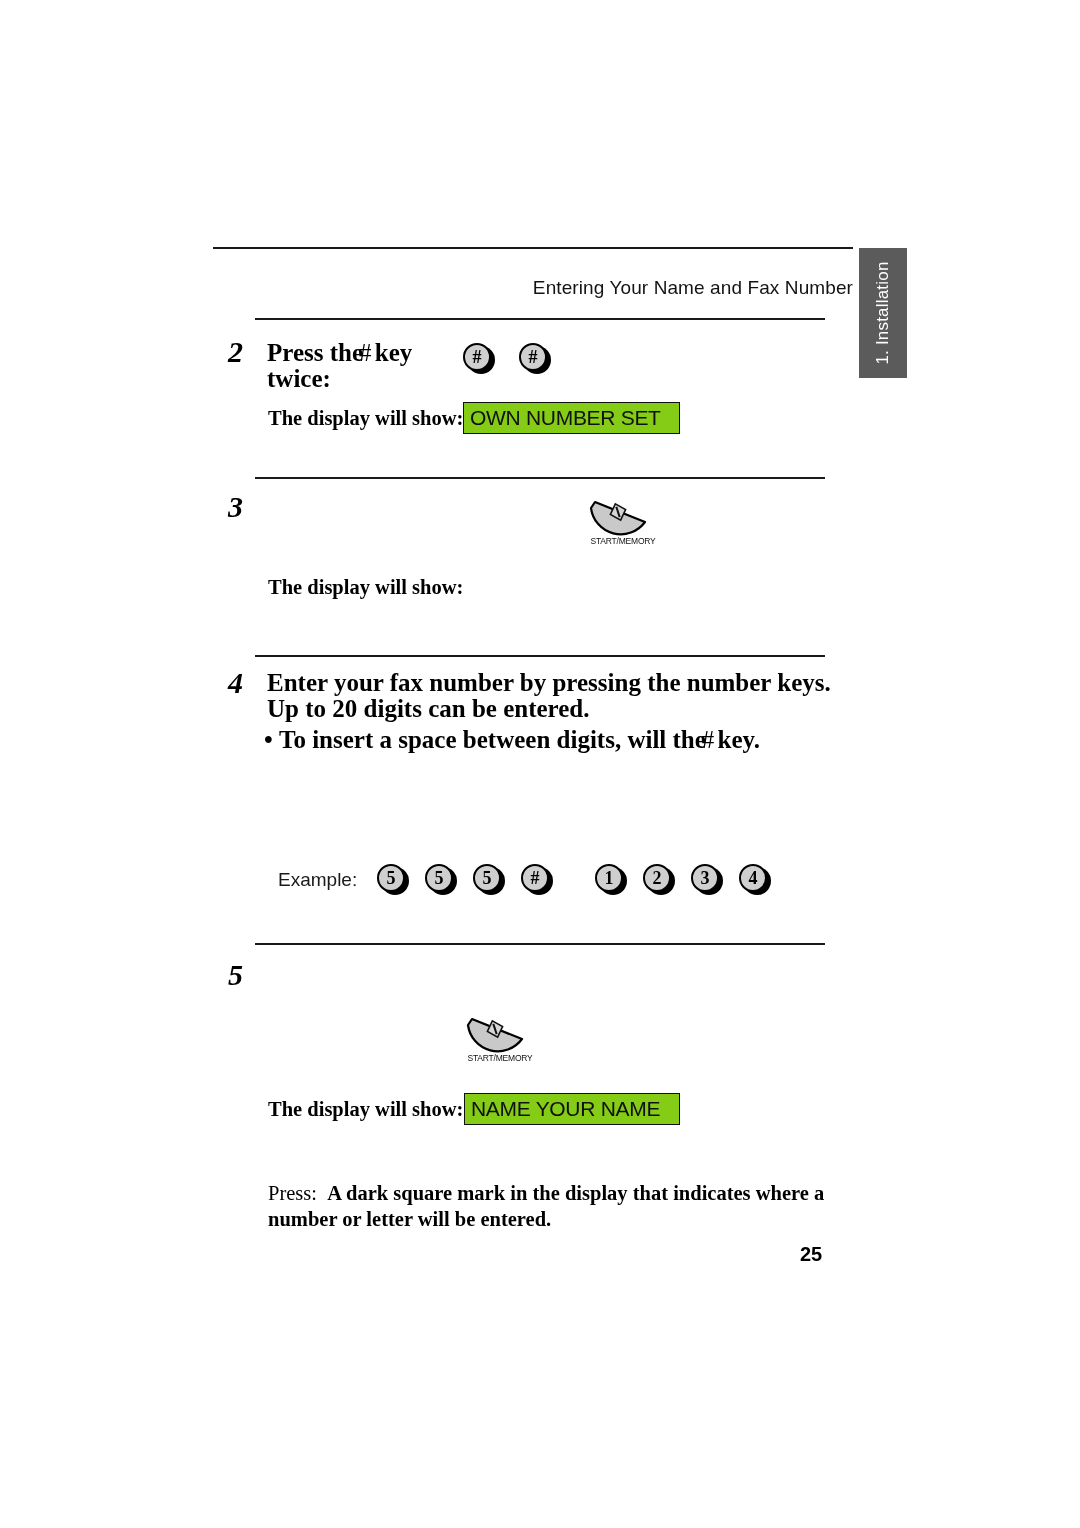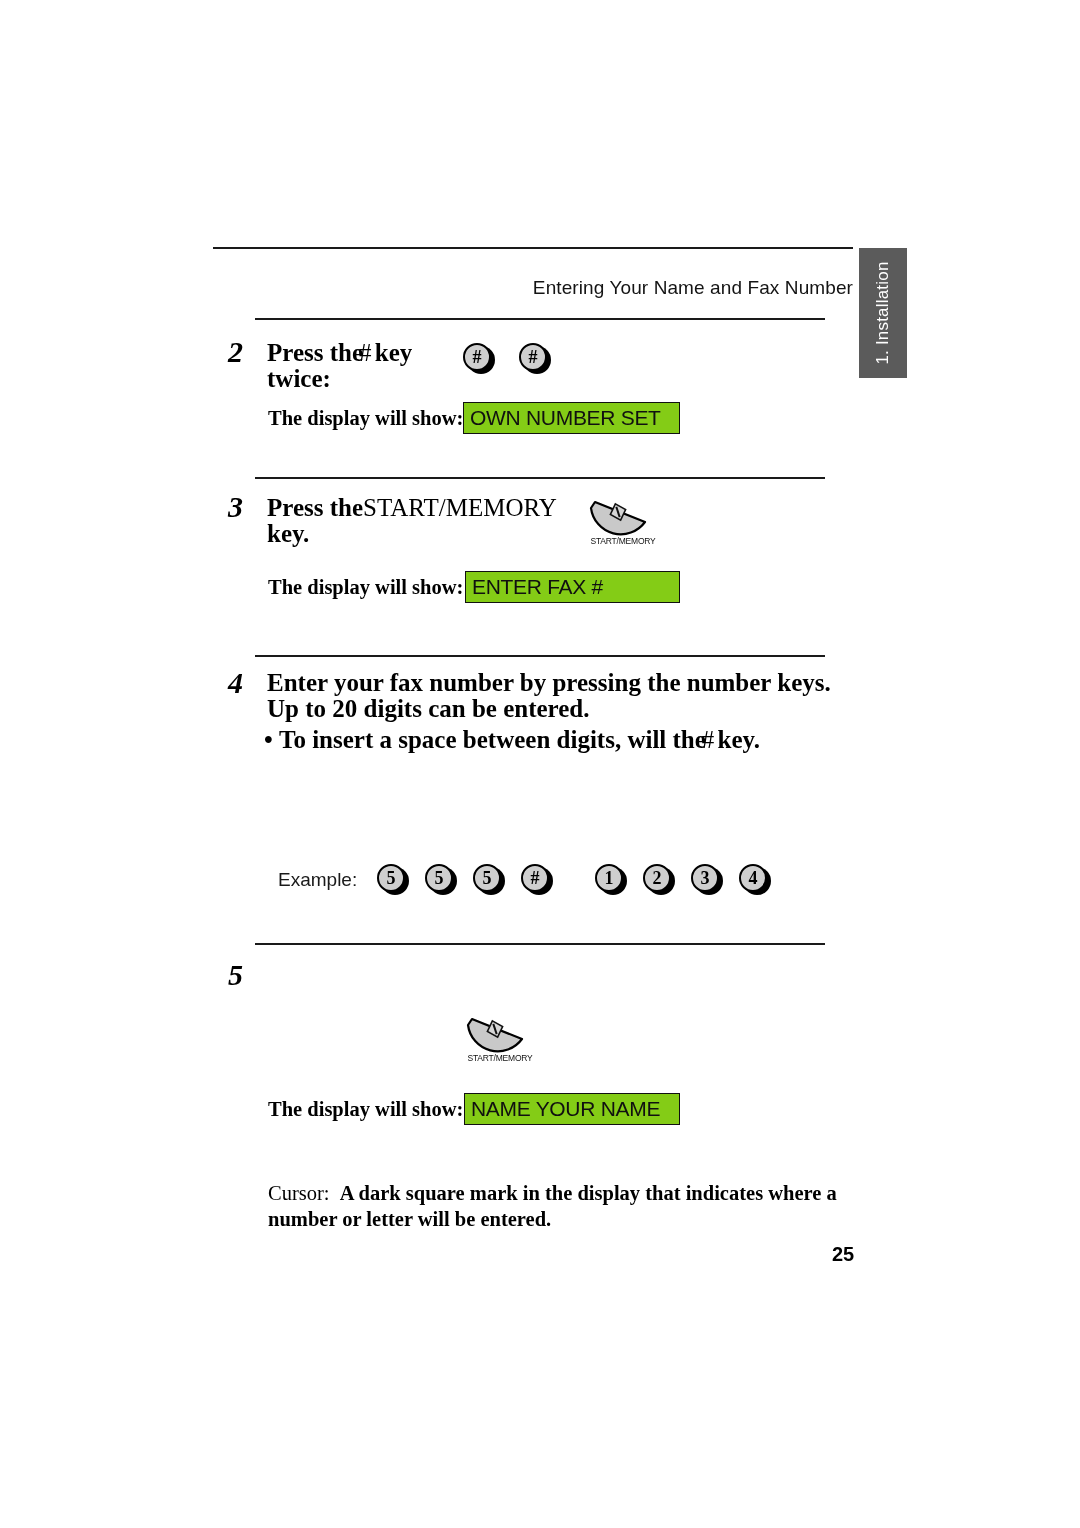--- a/index.html
+++ b/index.html
@@ -222,21 +222,20 @@
   .page-number {
     position: absolute;
     left: 800px;
     top: 1243px;
     width: 60px;
     text-align: left;
     font-family: "Liberation Sans", sans-serif;
     font-weight: bold;
     font-size: 20px;
     color: #000;
-    margin-left: 32px;
   }
 </style>
 </head>
 <body>
 
 <div class="page">
 
   <div class="header-rule"></div>
   <div class="header-title">Entering Your Name and Fax Number</div>
 
@@ -269,41 +268,35 @@
 
   <div class="display-label" style="left:268px; top:407px;">The display will show:</div>
   <div class="display-box" style="left:463px; top:402px; width:217px; height:32px;">
     <span>OWN NUMBER SET</span>
   </div>
 
   <div class="step-rule" style="top:477px;"></div>
 
   <div class="step-num" style="left:228px; top:492px;">3</div>
 
-  <div class="step-body" style="left:267px; top:495px; width:330px;">
-    <span>Press the</span><span class="lit">START/MEMORY</span><span> key.</span>
-  </div>
 
   <div class="sm-button" style="left:575px; top:498px;">
     <svg width="96" height="44" viewBox="0 0 96 44">
       <g transform="translate(14,2)">
         <path d="M 2 8 A 30 30 0 0 0 56 22 L 56 22 L 6 2 Z" fill="#c9c9c9" stroke="#000" stroke-width="2.2" stroke-linejoin="round"></path>
         <g transform="translate(29,12) rotate(-18)">
           <path d="M 0 -8.5 L 8 0 L 0 8.5 L -8 0 Z" fill="#d6d6d6" stroke="#111" stroke-width="1.6"></path>
           <line x1="0" y1="-5.4" x2="0" y2="5.4" stroke="#111" stroke-width="2"></line>
         </g>
       </g>
     </svg>
     <div class="sm-caption">START/MEMORY</div>
   </div>
 
   <div class="display-label" style="left:268px; top:576px;">The display will show:</div>
-  <div class="display-box" style="left:465px; top:571px; width:215px; height:32px;">
-    <span>ENTER FAX #</span>
-  </div>
 
   <div class="step-rule" style="top:655px;"></div>
 
   <div class="step-num" style="left:228px; top:668px;">4</div>
 
   <div class="step-body" style="left:267px; top:670px; width:600px;">Enter your fax number by pressing the number keys. Up to 20 digits can be entered.</div>
 
   <div class="step-body" style="left:264px; top:727px; width:610px;">
     <span>•&nbsp;</span><span>To insert a space between digits, will the</span><span class="hashsym">#</span><span> key.</span>
   </div>
@@ -379,18 +372,18 @@
     </svg>
     <div class="sm-caption">START/MEMORY</div>
   </div>
 
   <div class="display-label" style="left:268px; top:1098px;">The display will show:</div>
   <div class="display-box" style="left:464px; top:1093px; width:216px; height:32px;">
     <span>NAME YOUR NAME</span>
   </div>
 
   <div class="cursor-note">
-    <span class="lead">Cursor:</span>&nbsp;&nbsp;<span>A dark square mark in the display that indicates where a number or letter will be entered.</span>
+    <span class="lead">Press:</span>&nbsp;&nbsp;<span>A dark square mark in the display that indicates where a number or letter will be entered.</span>
   </div>
 
   <div class="page-number">25</div>
 
 </div>
 
 </body></html>

